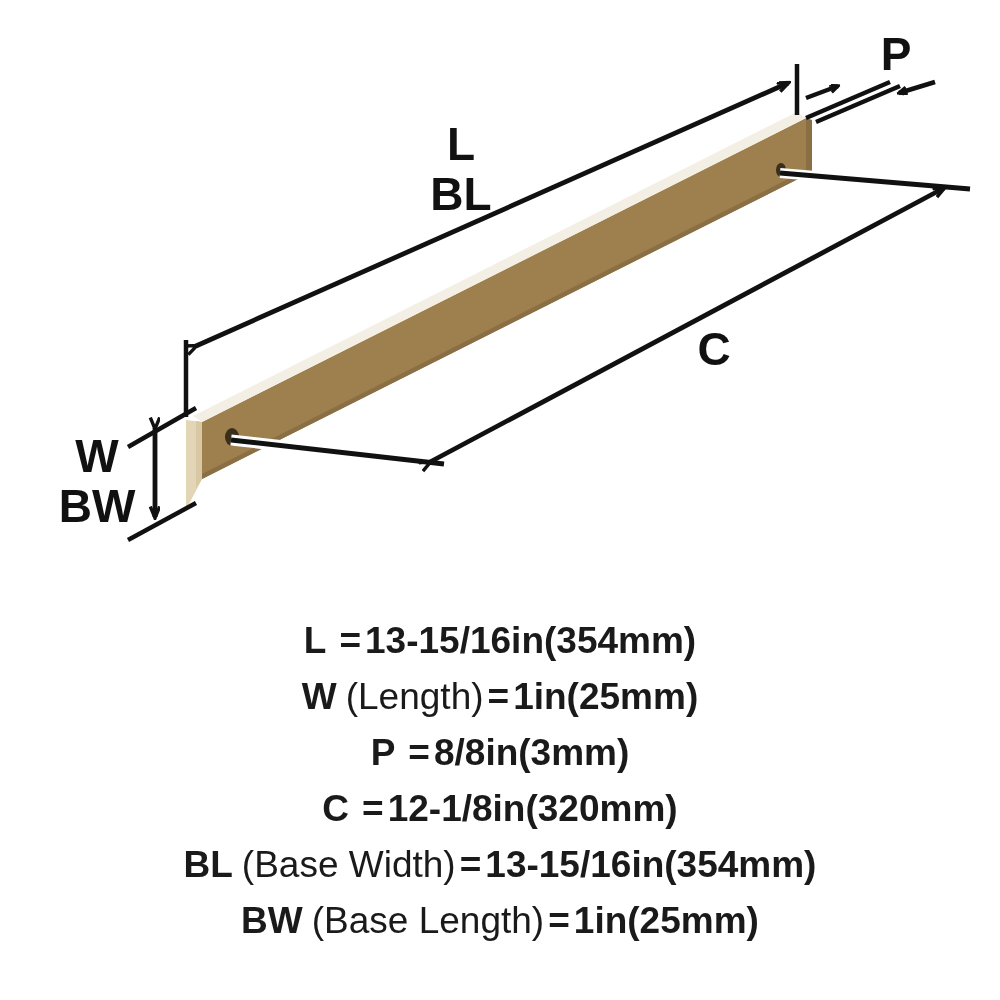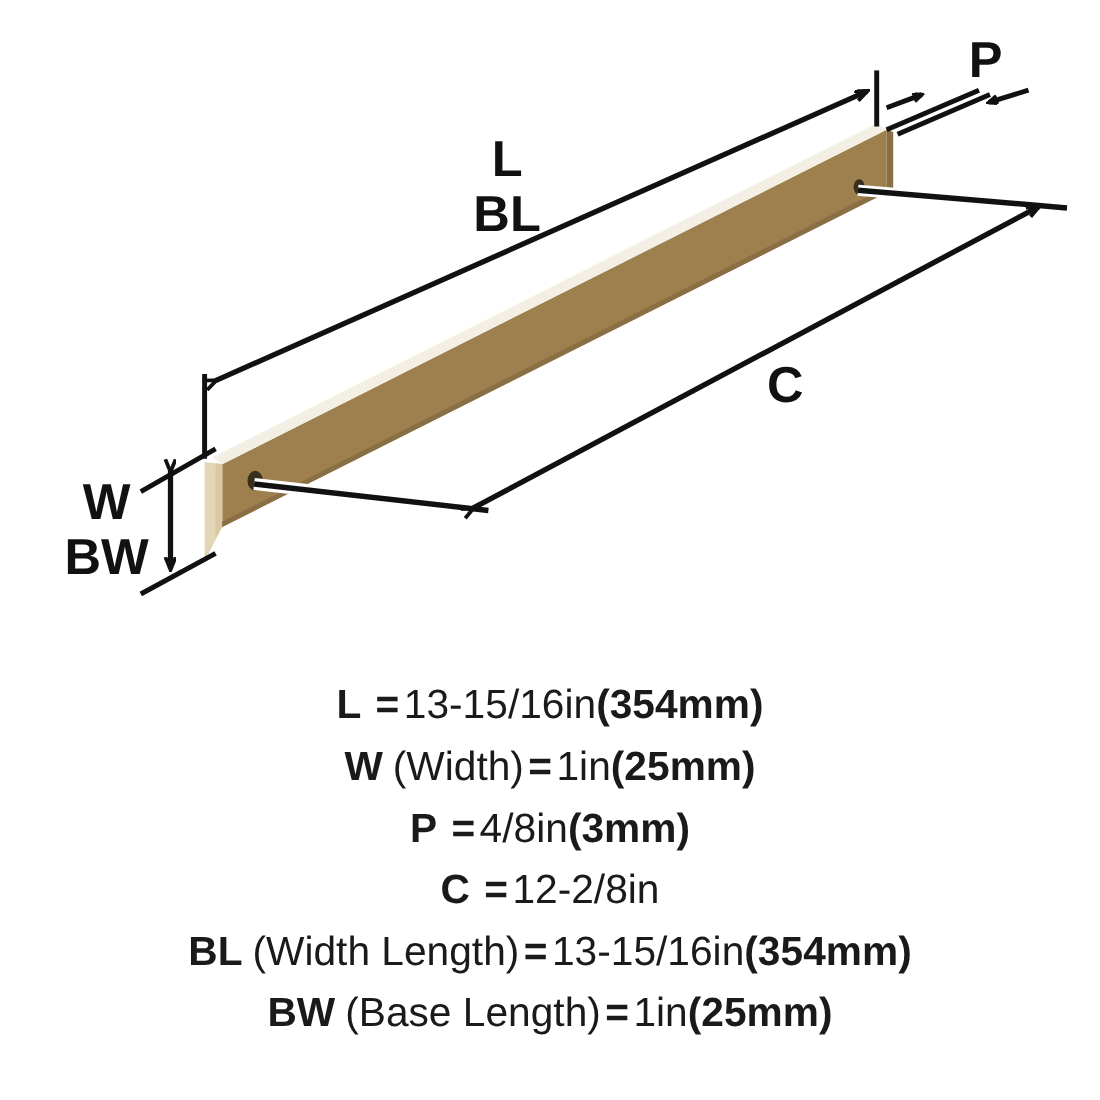--- a/index.html
+++ b/index.html
@@ -22,21 +22,21 @@
     text-align:center;
     color:#1a1a1a;
     line-height:1.0;
     height:56px;
     display:flex;align-items:center;justify-content:center;
     white-space:nowrap;
   }
   .code{font-weight:bold;font-size:37px;letter-spacing:0px;}
   .desc{font-weight:normal;font-size:37px;}
   .eq{font-weight:bold;font-size:37px;padding:0 4px;}
-  .val{font-weight:normal;font-size:37px;}
+  .val{font-weight:bold;font-size:37px;}
   .mm{font-weight:bold;font-size:37px;}
   .sp{display:inline-block;width:9px;}
 </style>
 </head>
 <body>
 
 <div id="stage">
 
   <div id="drawing">
     <svg width="1000" height="600" viewBox="0 0 1000 600">
@@ -132,45 +132,46 @@
       <span class="code">L</span>
         <span class="sp"></span>
         <span class="eq">=</span>
         <span class="val">13-15/16in</span>
         <span class="mm">(354mm)</span>
     </div>
 
     <div class="legend-row">
       <span class="code">W</span>
         <span class="sp"></span>
-        <span class="desc">(Width)</span>
+        <span class="desc">(Length)</span>
         <span class="eq">=</span>
         <span class="val">1in</span>
         <span class="mm">(25mm)</span>
     </div>
 
     <div class="legend-row">
       <span class="code">P</span>
         <span class="sp"></span>
         <span class="eq">=</span>
-        <span class="val">4/8in</span>
+        <span class="val">8/8in</span>
         <span class="mm">(3mm)</span>
     </div>
 
     <div class="legend-row">
       <span class="code">C</span>
         <span class="sp"></span>
         <span class="eq">=</span>
-        <span class="val">12-2/8in</span>
+        <span class="val">12-1/8in</span>
+        <span class="mm">(320mm)</span>
     </div>
 
     <div class="legend-row">
       <span class="code">BL</span>
         <span class="sp"></span>
-        <span class="desc">(Width Length)</span>
+        <span class="desc">(Base Width)</span>
         <span class="eq">=</span>
         <span class="val">13-15/16in</span>
         <span class="mm">(354mm)</span>
     </div>
 
     <div class="legend-row">
       <span class="code">BW</span>
         <span class="sp"></span>
         <span class="desc">(Base Length)</span>
         <span class="eq">=</span>

